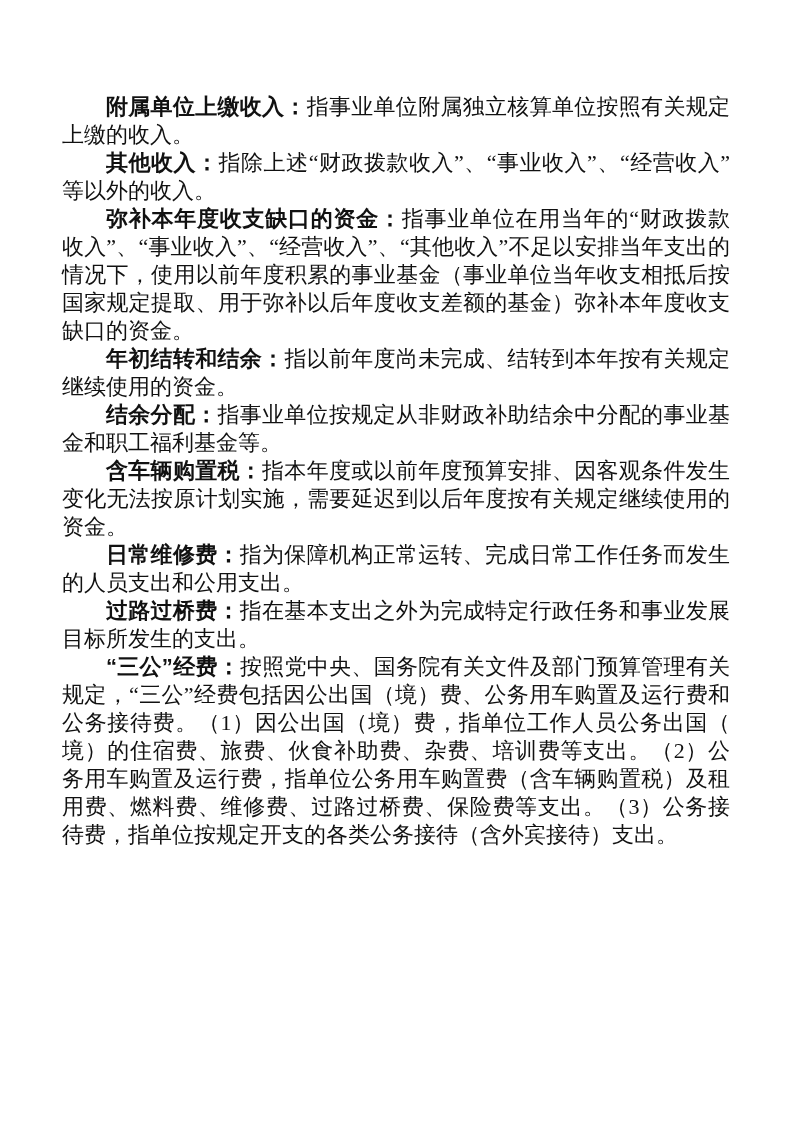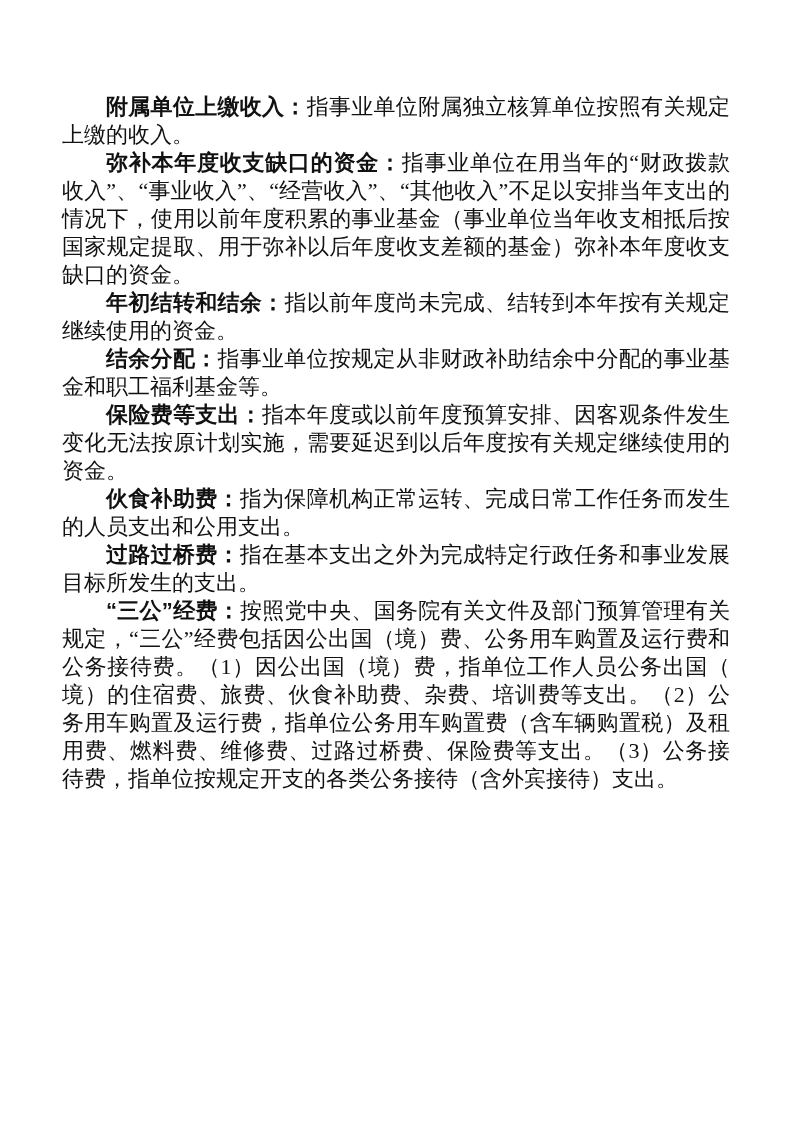--- a/index.html
+++ b/index.html
@@ -41,30 +41,31 @@
   }
 </style>
 </head>
 <body>
 
 <div class="page">
   <div class="content">
 
     <p class="para"><span class="term">附属单位上缴收入：</span><span class="def">指事业单位附属独立核算单位按照有关规定上缴的收入。</span></p>
 
+    <p class="para"><span class="term">其他收入：</span><span class="def">指除上述“财政拨款收入”、“事业收入”、“经营收入”等以外的收入。</span></p>
 
     <p class="para"><span class="term">弥补本年度收支缺口的资金：</span><span class="def">指事业单位在用当年的“财政拨款收入”、“事业收入”、“经营收入”、“其他收入”不足以安排当年支出的情况下，使用以前年度积累的事业基金（事业单位当年收支相抵后按国家规定提取、用于弥补以后年度收支差额的基金）弥补本年度收支缺口的资金。</span></p>
 
     <p class="para"><span class="term">年初结转和结余：</span><span class="def">指以前年度尚未完成、结转到本年按有关规定继续使用的资金。</span></p>
 
     <p class="para"><span class="term">结余分配：</span><span class="def">指事业单位按规定从非财政补助结余中分配的事业基金和职工福利基金等。</span></p>
 
-    <p class="para"><span class="term">保险费等支出：</span><span class="def">指本年度或以前年度预算安排、因客观条件发生变化无法按原计划实施，需要延迟到以后年度按有关规定继续使用的资金。</span></p>
+    <p class="para"><span class="term">含车辆购置税：</span><span class="def">指本年度或以前年度预算安排、因客观条件发生变化无法按原计划实施，需要延迟到以后年度按有关规定继续使用的资金。</span></p>
 
-    <p class="para"><span class="term">伙食补助费：</span><span class="def">指为保障机构正常运转、完成日常工作任务而发生的人员支出和公用支出。</span></p>
+    <p class="para"><span class="term">日常维修费：</span><span class="def">指为保障机构正常运转、完成日常工作任务而发生的人员支出和公用支出。</span></p>
 
     <p class="para"><span class="term">过路过桥费：</span><span class="def">指在基本支出之外为完成特定行政任务和事业发展目标所发生的支出。</span></p>
 
 
     <p class="para"><span class="term">“三公”经费：</span><span class="def">按照党中央、国务院有关文件及部门预算管理有关规定，“三公”经费包括因公出国（境）费、公务用车购置及运行费和公务接待费。（1）因公出国（境）费，指单位工作人员公务出国（境）的住宿费、旅费、伙食补助费、杂费、培训费等支出。（2）公务用车购置及运行费，指单位公务用车购置费（含车辆购置税）及租用费、燃料费、维修费、过路过桥费、保险费等支出。（3）公务接待费，指单位按规定开支的各类公务接待（含外宾接待）支出。</span></p>
 
 
   </div>
 </div>
 

